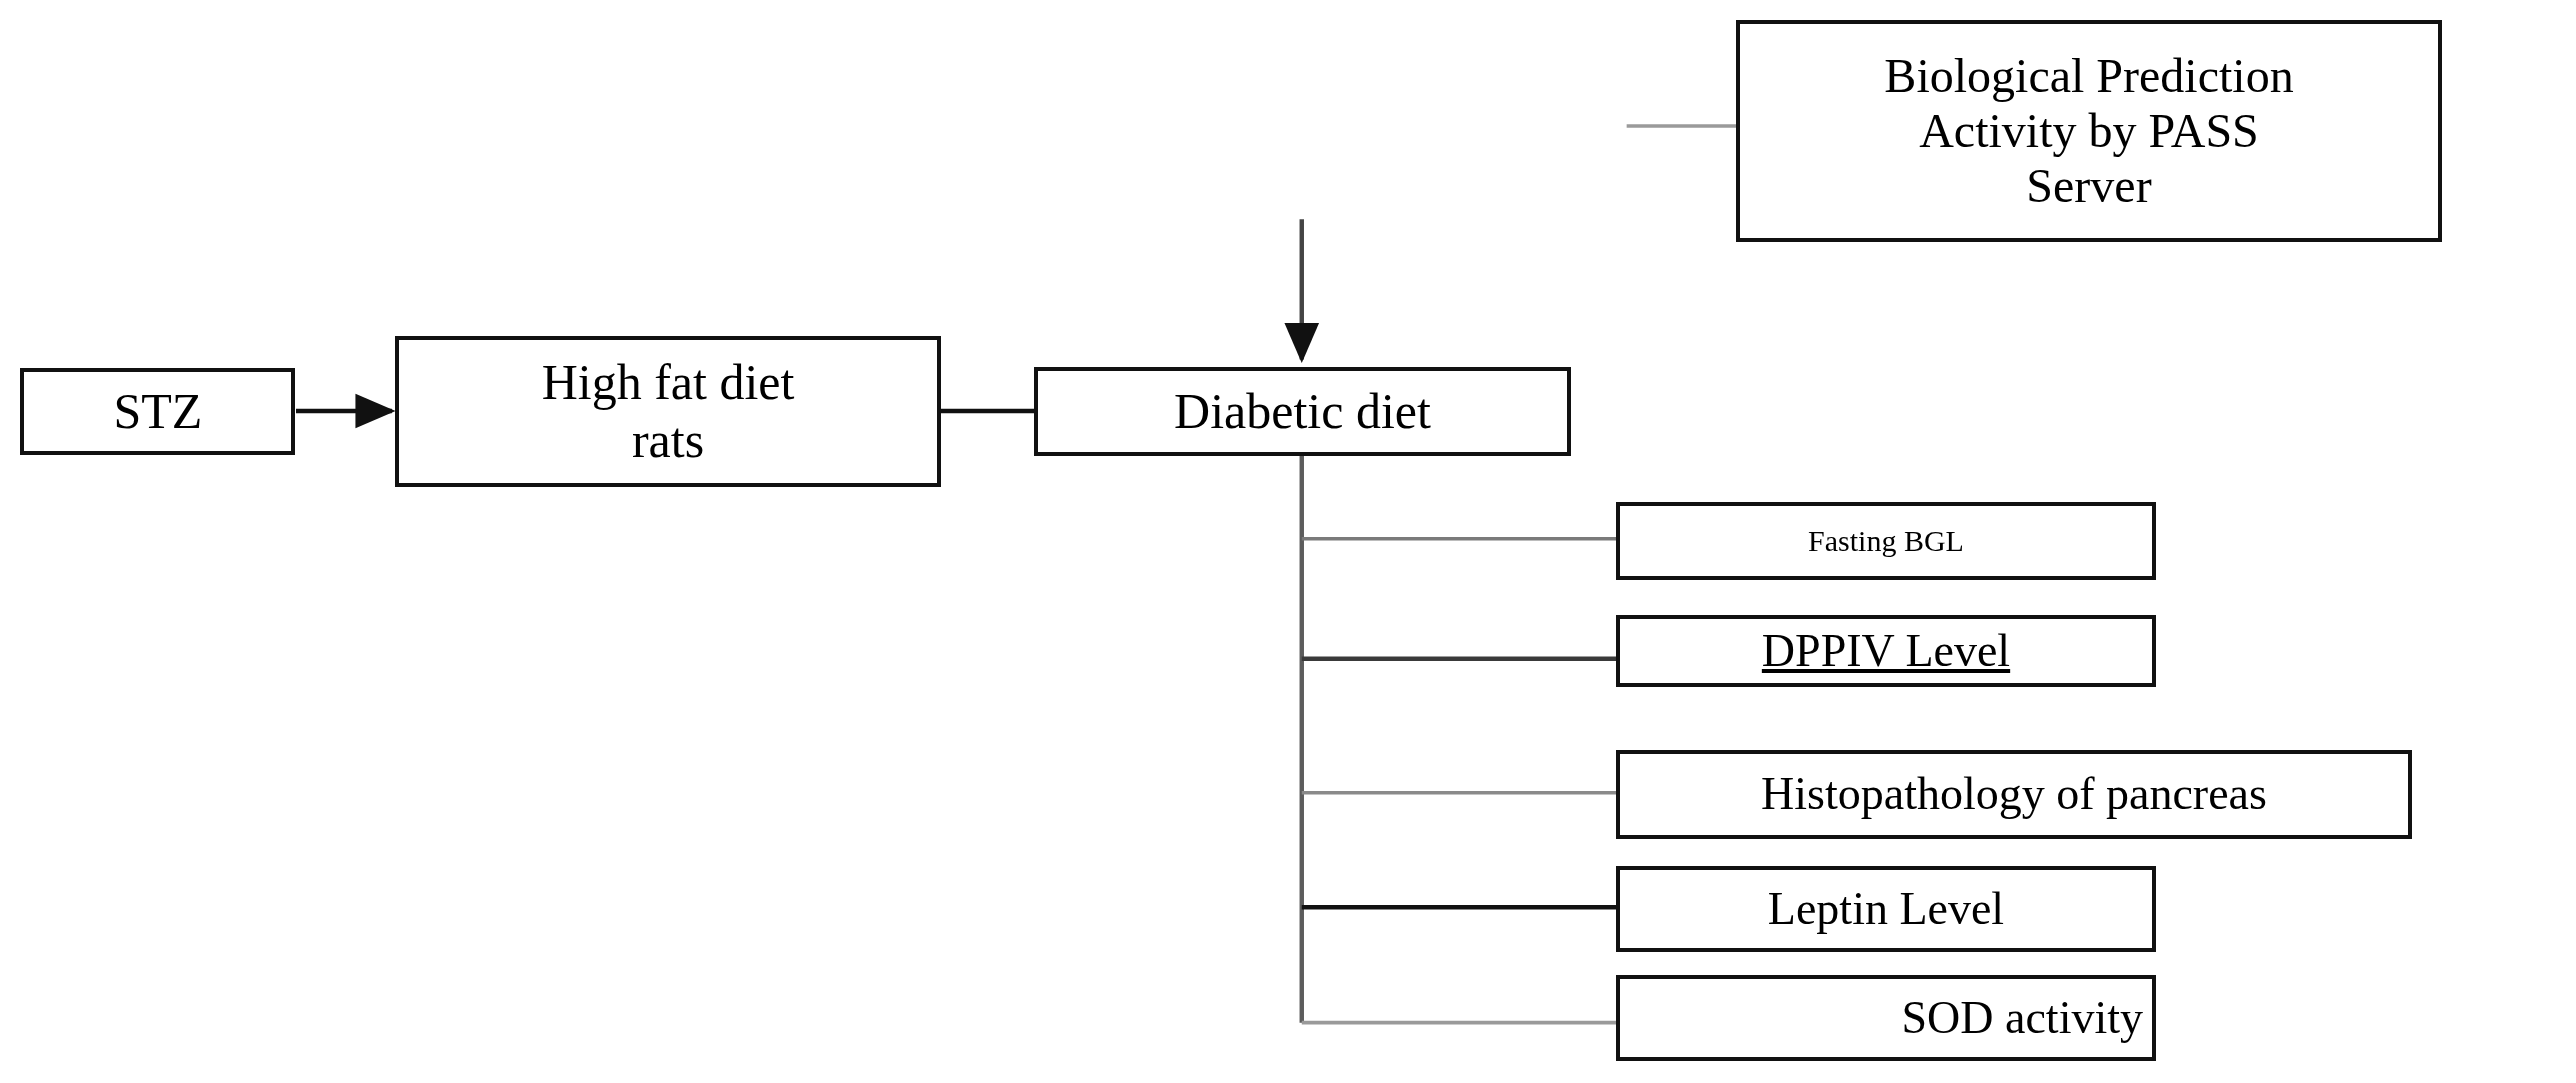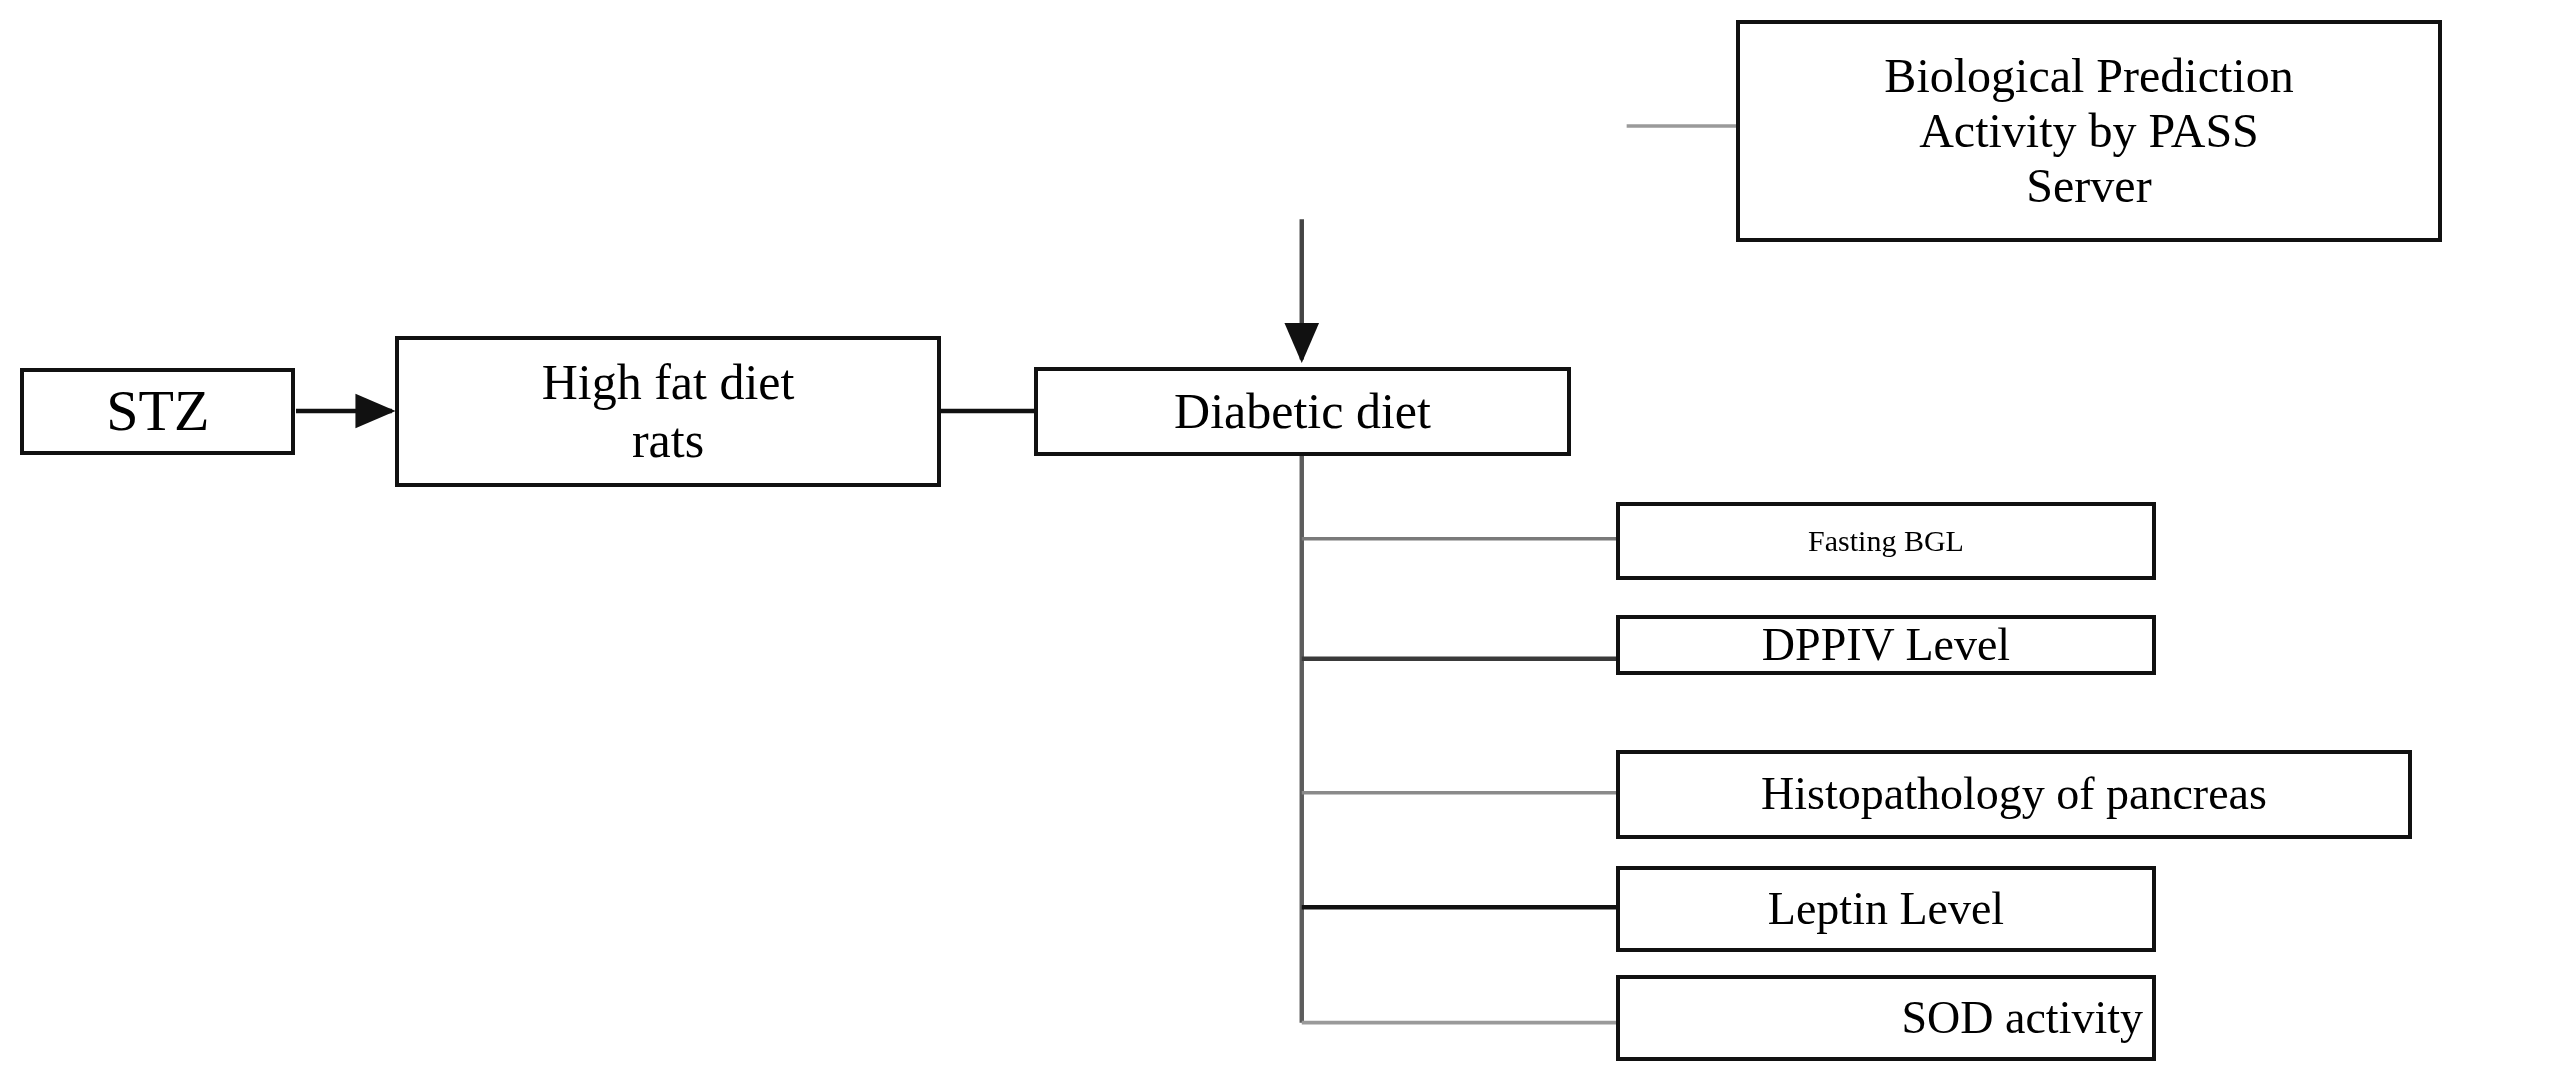--- a/index.html
+++ b/index.html
@@ -42,27 +42,27 @@
     border: 3.6px solid #111111;
     border-radius: 50%;
   }
   .label {
     display: block;
     white-space: pre-line;
     padding: 0 9px;
   }
 
   
-  #node-stz        { left: 20.4px;   top: 368px;  width: 275px;  height: 87px;  font-size: 58px; }
+  #node-stz        { left: 20.4px;   top: 368px;  width: 275px;  height: 87px;  font-size: 50px; }
   #node-hfd        { left: 395px;  top: 336px;  width: 546px;  height: 151px; font-size: 50px; justify-content: center; }
   #node-diabetic   { left: 1034px; top: 367px;  width: 537px;  height: 89px; font-size: 50px; }
   #node-squalene   { left: 977px; top: 18px;   width: 652px;  height: 202px; font-size: 50px; }
   #node-pass       { left: 1736px; top: 19.5px;   width: 706px;  height: 222px; font-size: 48px; }
   #node-bgl        { left: 1616px; top: 502px;  width: 540px;  height: 78px;  font-size: 30px; }
-  #node-dppiv      { left: 1616px; top: 615px;  width: 540px;  height: 60px;  font-size: 46px; }
+  #node-dppiv      { left: 1616px; top: 615px;  width: 540px;  height: 72px;  font-size: 46px; text-decoration: underline; }
   #node-histo      { left: 1616px; top: 750px;  width: 796px; height: 89px; font-size: 46px; }
   #node-leptin     { left: 1616px; top: 866px;  width: 540px;  height: 86px;  font-size: 46px; }
   #node-sod        { left: 1616px; top: 975px; width: 540px;  height: 86px;  font-size: 46px; justify-content: flex-end; }
 </style>
 </head>
 <body>
 
 <div id="diagram-canvas">
 
   <svg id="edge-layer" viewBox="0 0 2901 1220" xmlns="http://www.w3.org/2000/svg">

